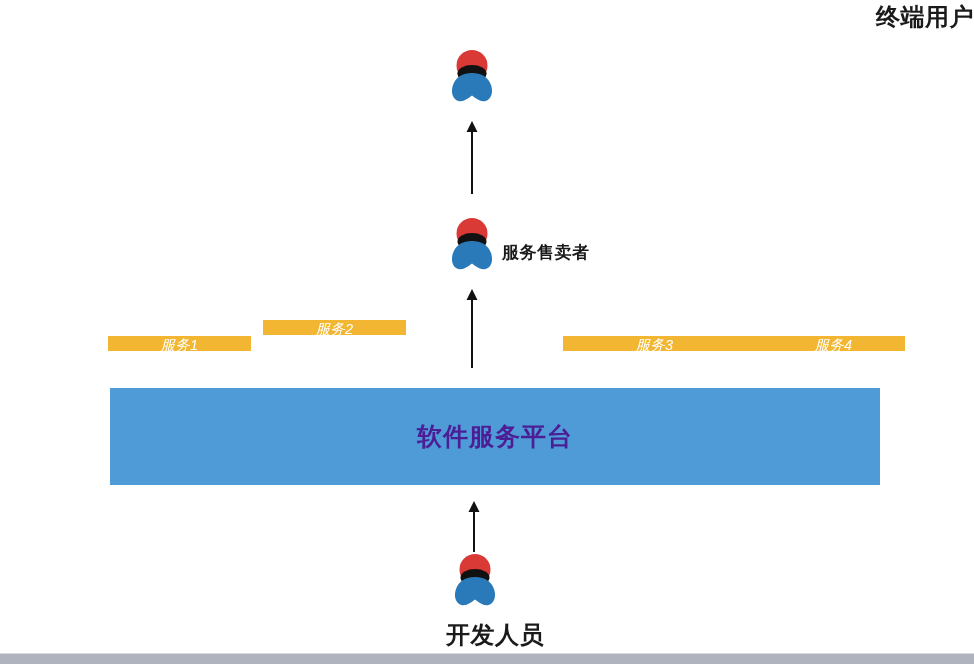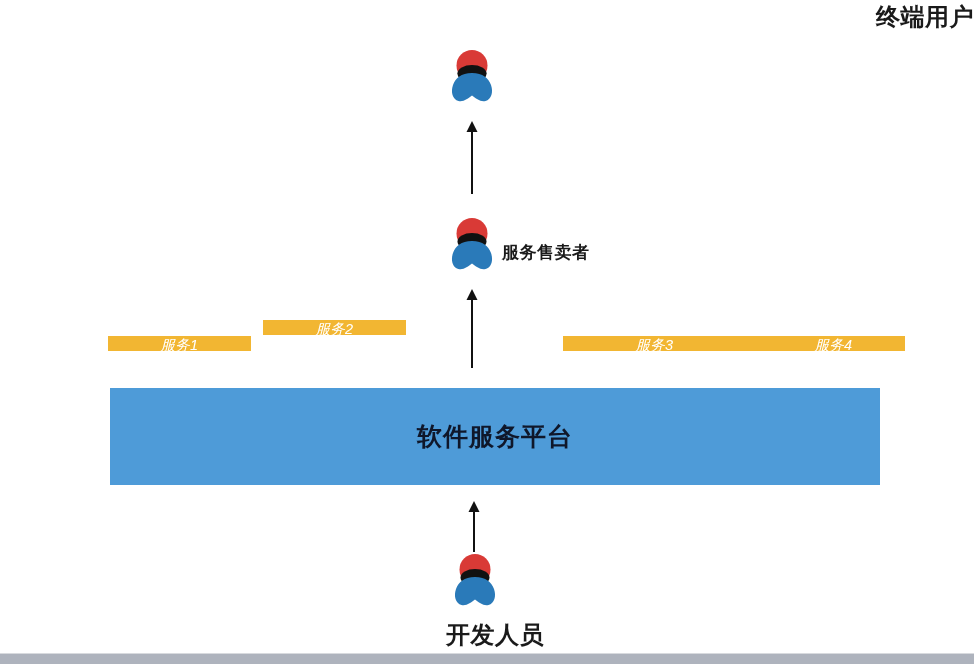--- a/index.html
+++ b/index.html
@@ -82,21 +82,21 @@
     left: 110px;
     top: 388px;
     width: 770px;
     height: 97px;
     background: #4e9bd8;
     display: flex;
     align-items: center;
     justify-content: center;
   }
   #platform-label {
-    color: #0f172a;
+    color: #4c1d95;
     font-size: 25px;
     font-weight: bold;
     letter-spacing: 1px;
   }
 
   
   #bottom-bar {
     position: absolute;
     left: 0;
     top: 653px;

